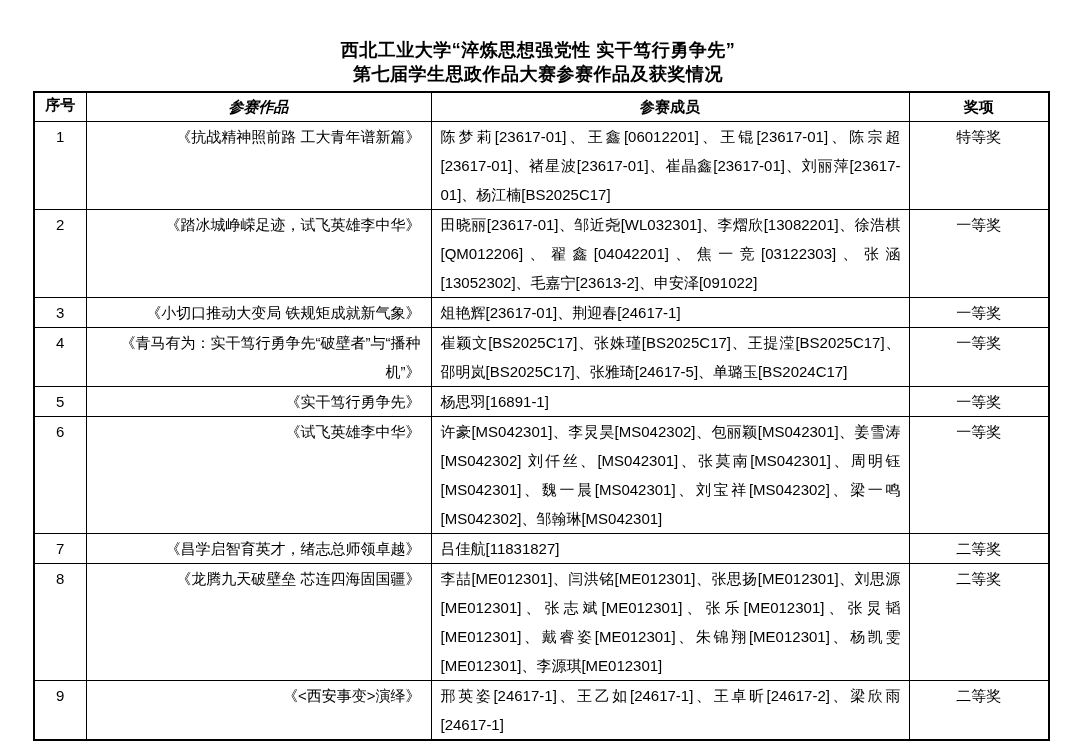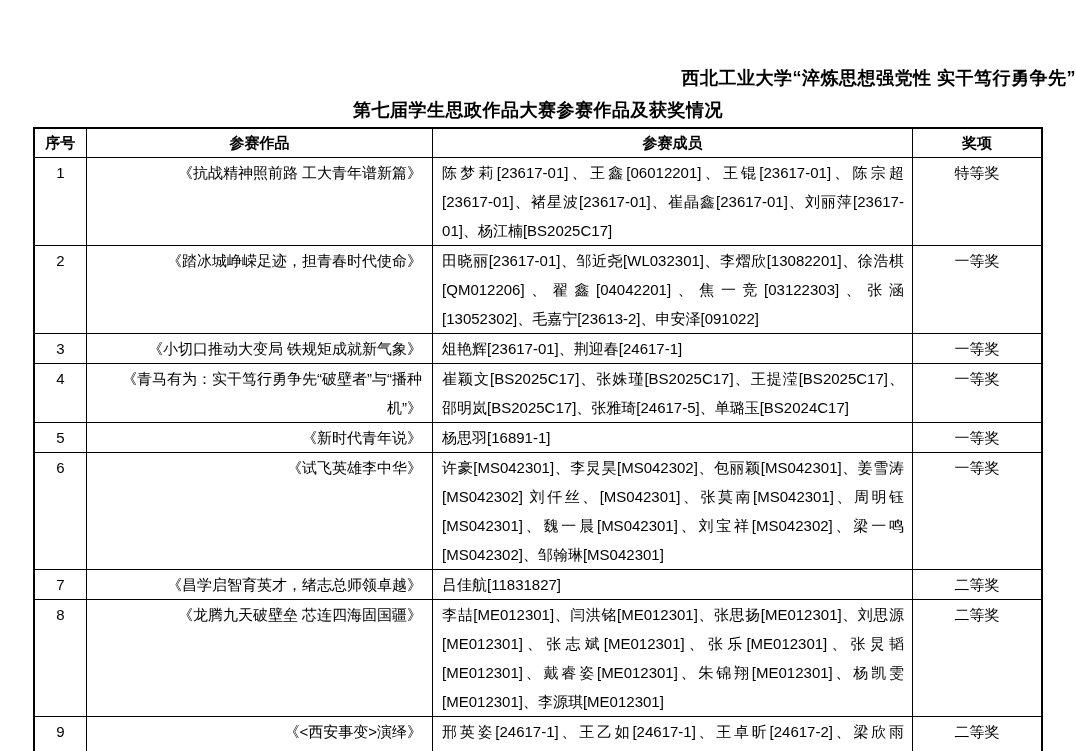--- a/index.html
+++ b/index.html
@@ -17,22 +17,22 @@
     inset: 0;
     background: #fff;
   }
   .doc-title {
     text-align: center;
     font-weight: bold;
     font-size: 18px;
     line-height: 24px;
     letter-spacing: 0.5px;
   }
-  .doc-title.first { margin-top: 66px; text-align: right; }
-  .doc-title.second { margin-top: 8px; }
+  .doc-title.first { margin-top: 38px; }
+  .doc-title.second { margin-top: 0; }
   table.awards {
     border-collapse: collapse;
     table-layout: fixed;
     width: 1010px;
     margin: 5px 0 0 33px;
     border: 2px solid #000;
   }
   table.awards th, table.awards td {
     border: 1px solid #000;
     vertical-align: top;
@@ -42,24 +42,24 @@
   table.awards th {
     height: 28px;
     line-height: 28px;
     font-weight: bold;
     text-align: center;
     padding: 0 4px;
   }
   table.awards td {
     line-height: 29px;
   }
-  .col-index  { width: 52px; }
-  .col-work   { width: 345px; }
+  .col-index  { width: 52px; font-family: Liberation Mono, monospace; }
+  .col-work   { width: 345px; font-style: italic; }
   .col-members{ width: 478px; }
-  .col-award  { width: 129px; }
+  .col-award  { width: 140px; }
   td.cell-index  { text-align: center; padding: 0 2px; }
   td.cell-work   { text-align: right; padding: 0 10px 0 9px; }
   td.cell-members{ text-align: justify; padding: 0 8px 0 9px; margin-top: 16px; }
   td.cell-award  { text-align: center; padding: 0 0; }
 </style>
 </head>
 <body>
 
 <div class="page">
   <div class="doc-title first">西北工业大学“淬炼思想强党性 实干笃行勇争先”</div>
@@ -82,39 +82,39 @@
     </thead>
     <tbody>
         <tr>
           <td class="cell-index">1</td>
           <td class="cell-work">《抗战精神照前路 工大青年谱新篇》</td>
           <td class="cell-members">陈梦莉[23617-01]、王鑫[06012201]、王锟[23617-01]、陈宗超[23617-01]、褚星波[23617-01]、崔晶鑫[23617-01]、刘丽萍[23617-01]、杨江楠[BS2025C17]</td>
           <td class="cell-award">特等奖</td>
         </tr>
         <tr>
           <td class="cell-index">2</td>
-          <td class="cell-work">《踏冰城峥嵘足迹，担青春时代使命》</td>
+          <td class="cell-work">《踏冰城峥嵘足迹，试飞英雄李中华》</td>
           <td class="cell-members">田晓丽[23617-01]、邹近尧[WL032301]、李熠欣[13082201]、徐浩棋[QM012206]、翟鑫[04042201]、焦一竞[03122303]、张涵[13052302]、毛嘉宁[23613-2]、申安泽[091022]</td>
           <td class="cell-award">一等奖</td>
         </tr>
         <tr>
           <td class="cell-index">3</td>
           <td class="cell-work">《小切口推动大变局 铁规矩成就新气象》</td>
           <td class="cell-members">俎艳辉[23617-01]、荆迎春[24617-1]</td>
           <td class="cell-award">一等奖</td>
         </tr>
         <tr>
           <td class="cell-index">4</td>
           <td class="cell-work">《青马有为：实干笃行勇争先“破壁者”与“播种机”》</td>
           <td class="cell-members">崔颖文[BS2025C17]、张姝瑾[BS2025C17]、王提滢[BS2025C17]、邵明岚[BS2025C17]、张雅琦[24617-5]、单璐玉[BS2024C17]</td>
           <td class="cell-award">一等奖</td>
         </tr>
         <tr>
           <td class="cell-index">5</td>
-          <td class="cell-work">《新时代青年说》</td>
+          <td class="cell-work">《实干笃行勇争先》</td>
           <td class="cell-members">杨思羽[16891-1]</td>
           <td class="cell-award">一等奖</td>
         </tr>
         <tr>
           <td class="cell-index">6</td>
           <td class="cell-work">《试飞英雄李中华》</td>
           <td class="cell-members">许豪[MS042301]、李炅昊[MS042302]、包丽颖[MS042301]、姜雪涛[MS042302] 刘仟丝、[MS042301]、张莫南[MS042301]、周明钰[MS042301]、魏一晨[MS042301]、刘宝祥[MS042302]、梁一鸣[MS042302]、邹翰琳[MS042301]</td>
           <td class="cell-award">一等奖</td>
         </tr>
         <tr>

